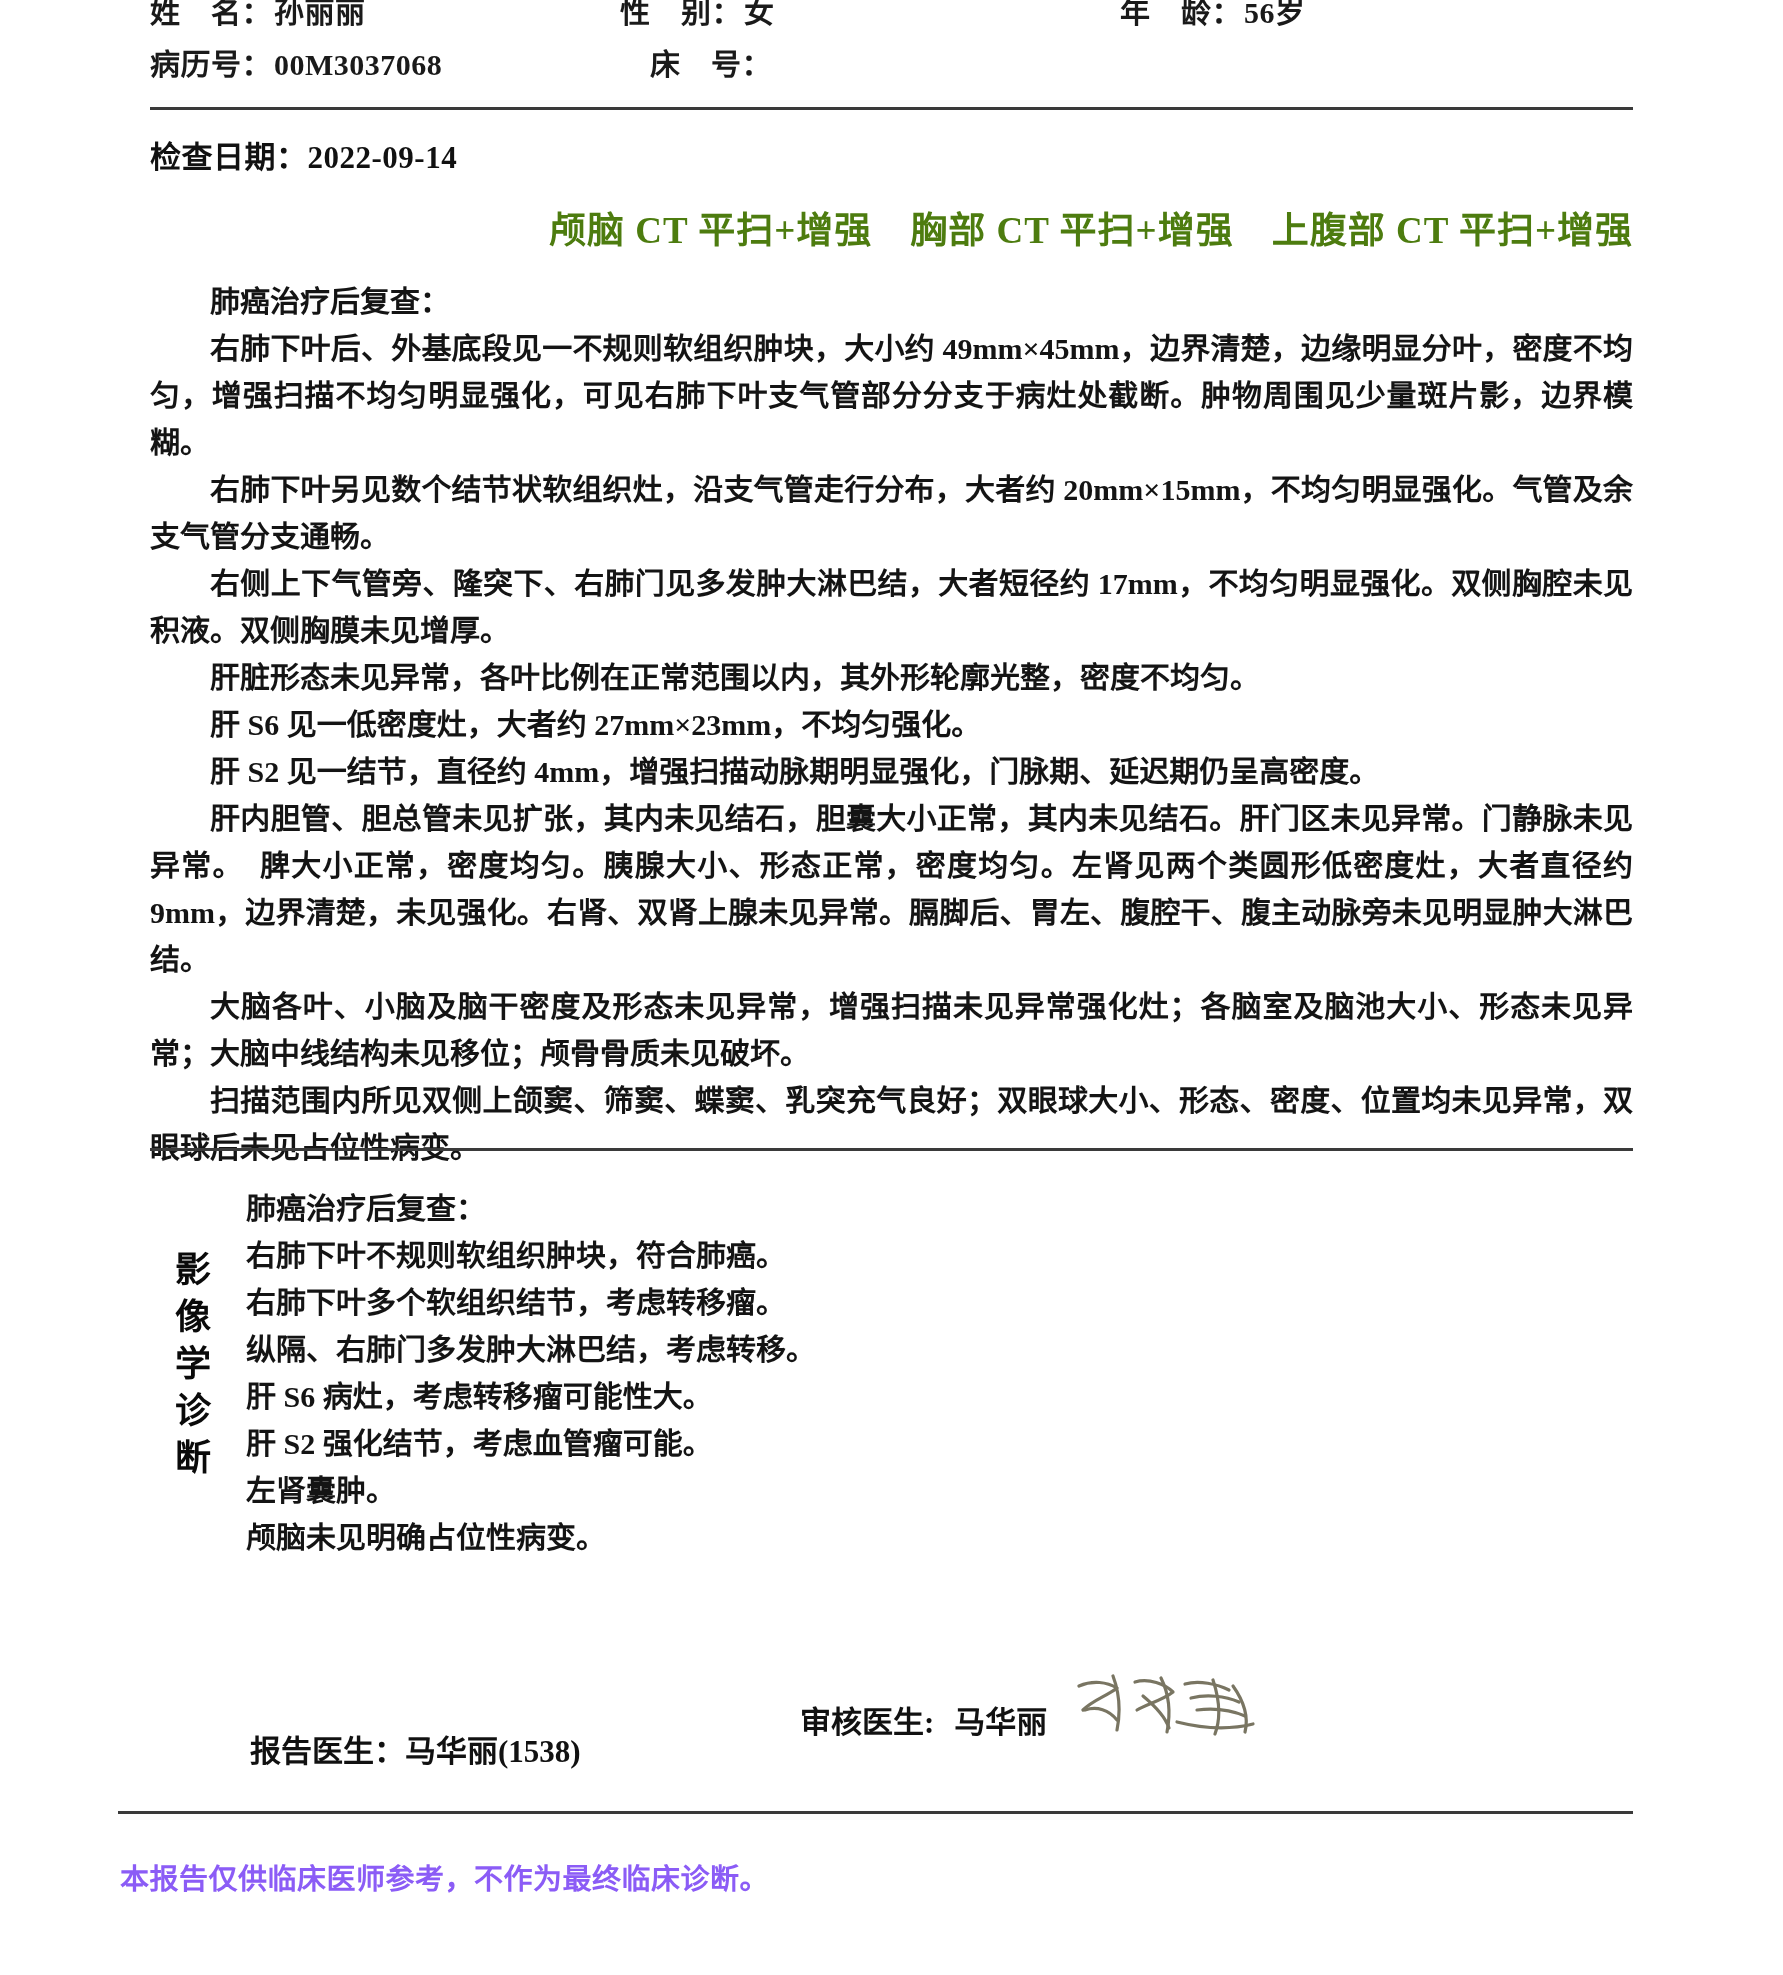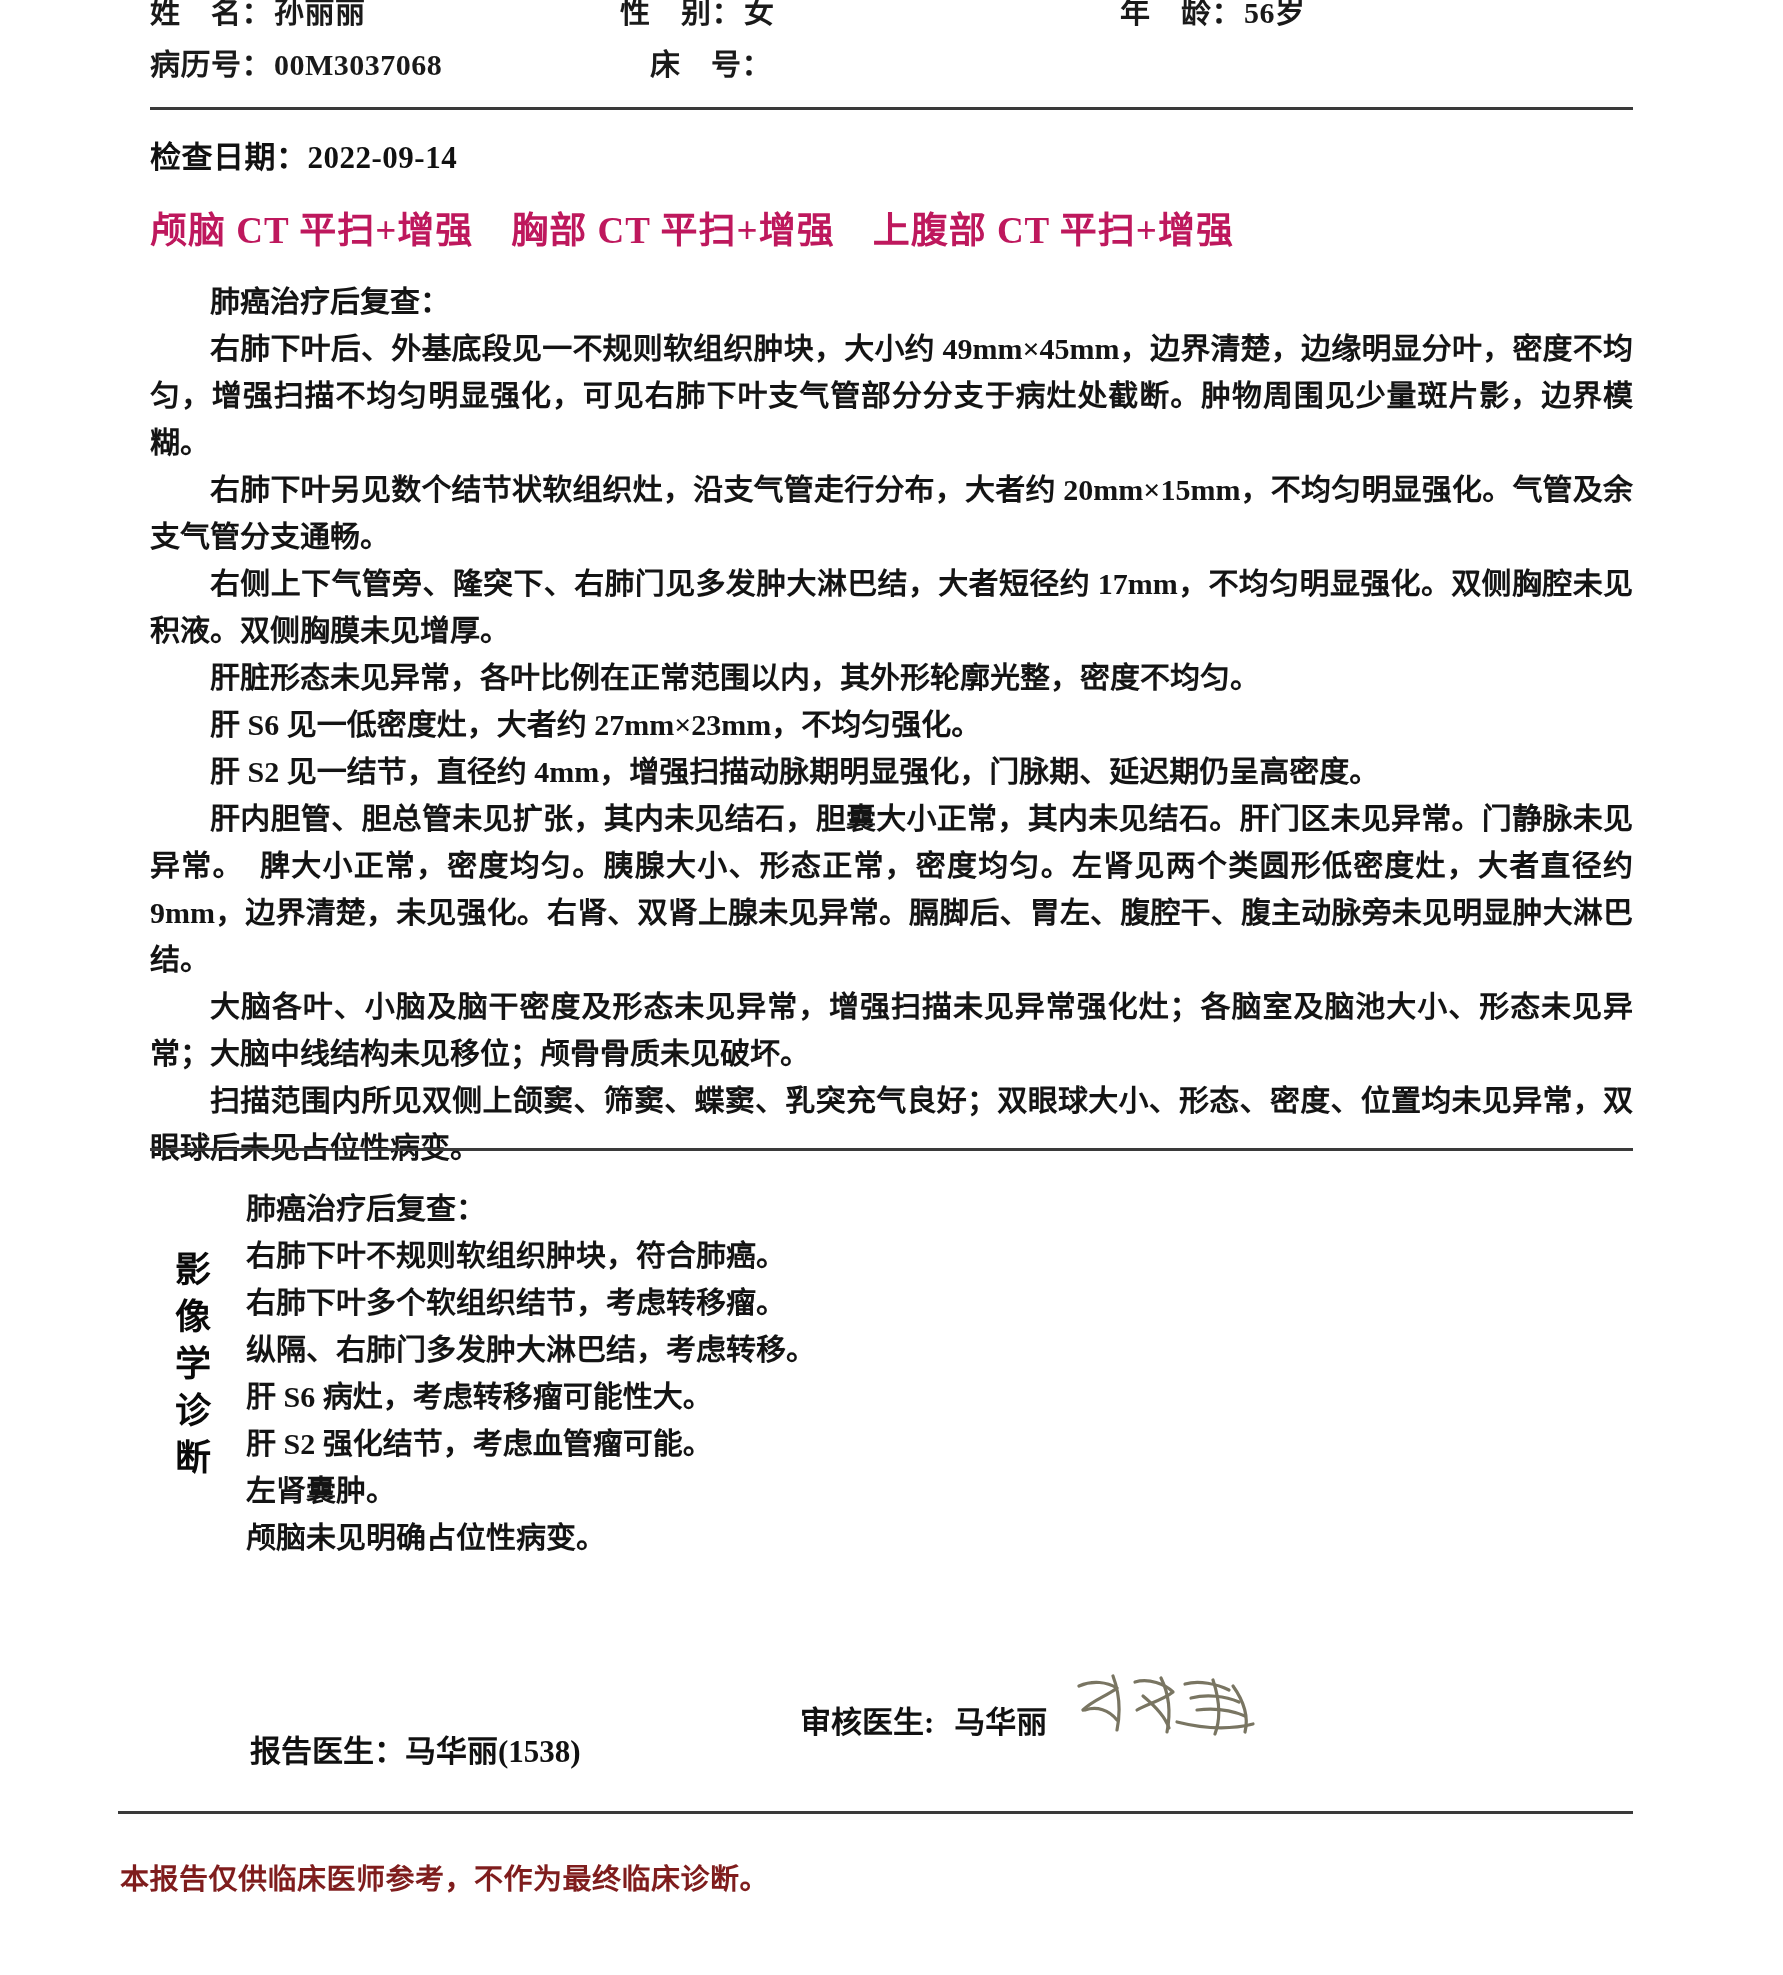--- a/index.html
+++ b/index.html
@@ -80,25 +80,25 @@
     letter-spacing: .5px;
     text-align: right;
   }
 
   
   .maintitle {
     position: absolute;
     left: 0;
     top: 200px;
     width: 1483px;
-    text-align: left;
+    text-align: right;
     font-size: 37px;
     font-weight: 700;
     letter-spacing: 1px;
-    color: #be185d;
+    color: #4d7c0f;
   }
 
   
   .findings {
     position: absolute;
     left: 0;
     top: 278px;
     width: 1483px;
     font-size: 30px;
     line-height: 47px;
@@ -188,21 +188,21 @@
   .sig-hand svg { position: absolute; left: 0; top: -14px; }
 
   
   .footer {
     position: absolute;
     left: -30px;
     top: 1855px;
     font-size: 29px;
     font-weight: 800;
     letter-spacing: .5px;
-    color: #7f1d1d;
+    color: #8b5cf6;
   }
 </style>
 </head>
 <body>
 
 <div class="page">
   <div class="sheet">
 
     <div class="hdr">
       <div class="hdr-row">

